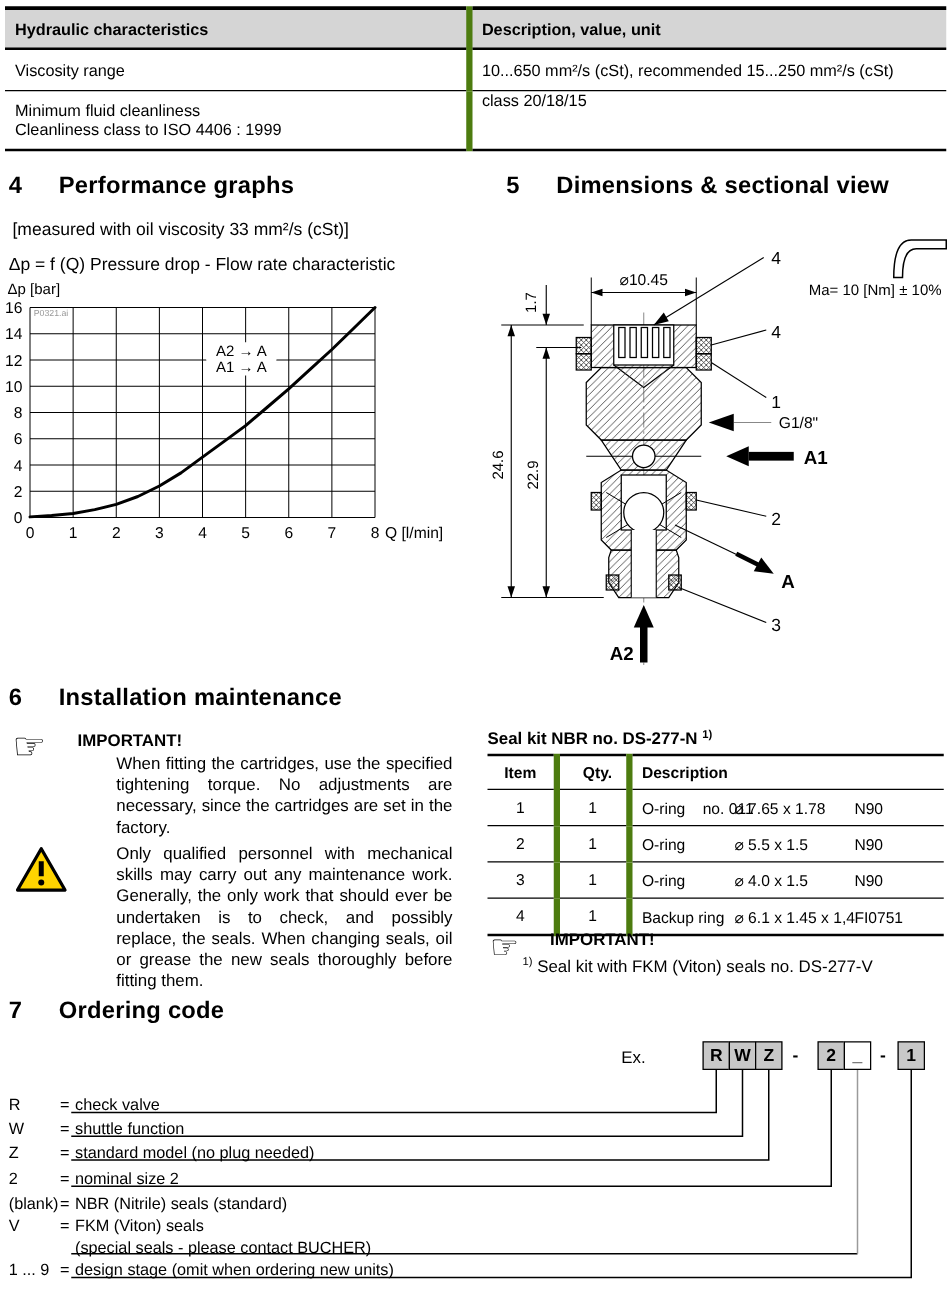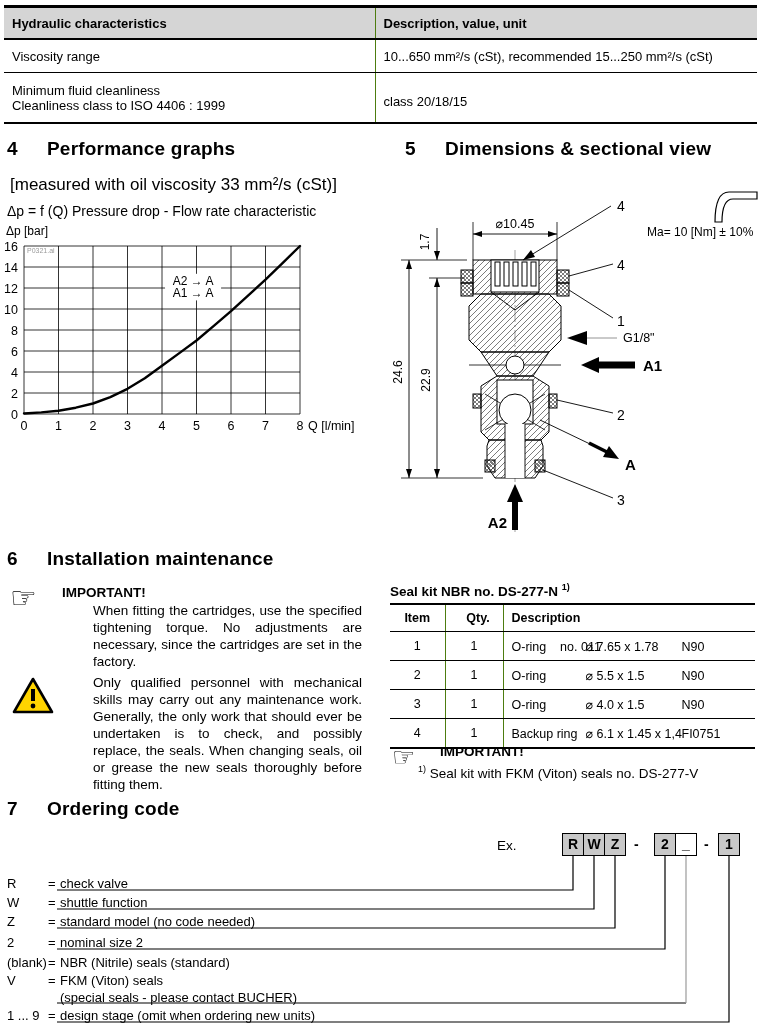--- a/index.html
+++ b/index.html
@@ -6,27 +6,27 @@
   #page{position:relative;width:761px;height:1035px;background:#fff;overflow:hidden;
         font-family:"Liberation Sans",sans-serif;color:#000;font-size:13px;}
   .abs{position:absolute;}
 
   
   #spec-table{left:4px;top:5px;width:753px;border-collapse:collapse;border-top:3px solid #000;border-bottom:2px solid #000;}
   #spec-table th,#spec-table td{font-size:13px;text-align:left;vertical-align:middle;padding:4px 8px;}
   #spec-table th{background:#d5d5d5;font-weight:bold;height:22px;border-bottom:2px solid #000;}
   #spec-table td{border-bottom:1px solid #000;}
   #spec-table tr:last-child td{border-bottom:none;}
-  .vdiv{border-left:1px solid #4d7c0f;}
+  .vdiv{border-left:5px solid #4d7c0f;}
   #spec-table td{height:24px;}
 
   .h-sec{position:absolute;display:flex;font-size:19px;font-weight:bold;letter-spacing:0.2px;}
   .h-num{width:40px;flex:0 0 40px;}
 
-  .smallnote{font-size:17px;}
+  .smallnote{font-size:14px;}
   .axis-lab{font-size:12px;}
 
   svg text{font-family:"Liberation Sans",sans-serif;}
 
   
   .note-block{position:absolute;width:300px;}
   .note-title{font-weight:bold;font-size:13.5px;margin-bottom:2px;}
   .note-text{font-size:13.5px;line-height:17px;text-align:justify;margin-left:31px;}
   .hand-icon{font-size:30px;line-height:26px;}
 
@@ -66,21 +66,21 @@
     </tr>
     <tr>
       <td>Viscosity range</td>
       <td class="vdiv">10...650 mm²/s (cSt), recommended 15...250 mm²/s (cSt)</td>
     </tr>
     <tr>
       <td style="height:38px;">
         <div>Minimum fluid cleanliness</div>
         <div>Cleanliness class to ISO 4406 : 1999</div>
       </td>
-      <td class="vdiv" style="vertical-align:top;padding-top:21px;">class 20/18/15</td>
+      <td class="vdiv" style="vertical-align:top;padding-top:0;">class 20/18/15</td>
     </tr>
   </tbody>
     </table>
 
   <div class="h-sec" style="left:7px;top:138px;">
     <span class="h-num">4</span>
     <span>Performance graphs</span>
   </div>
 
   <div class="abs smallnote" style="left:10px;top:175px;">[measured with oil viscosity 33 mm²/s (cSt)]</div>
@@ -362,21 +362,21 @@
     <polyline points="57,194 729,194 729,28" fill="none" stroke="#000" stroke-width="1.2"></polyline>
   </svg>
 
   <div class="leg-row" style="top:876px;">
     <span class="leg-code">R</span><span class="leg-eq">=</span><span>check valve</span>
   </div>
   <div class="leg-row" style="top:895px;">
     <span class="leg-code">W</span><span class="leg-eq">=</span><span>shuttle function</span>
   </div>
   <div class="leg-row" style="top:914px;">
-    <span class="leg-code">Z</span><span class="leg-eq">=</span><span>standard model (no code needed)</span>
+    <span class="leg-code">Z</span><span class="leg-eq">=</span><span>standard model (no plug needed)</span>
   </div>
   <div class="leg-row" style="top:935px;">
     <span class="leg-code">2</span><span class="leg-eq">=</span><span>nominal size 2</span>
   </div>
   <div class="leg-row" style="top:955px;">
     <span class="leg-code">(blank)</span><span class="leg-eq">=</span><span>NBR (Nitrile) seals  (standard)</span>
   </div>
   <div class="leg-row" style="top:973px;">
     <span class="leg-code">V</span><span class="leg-eq">=</span><span>FKM (Viton) seals</span>
   </div>

